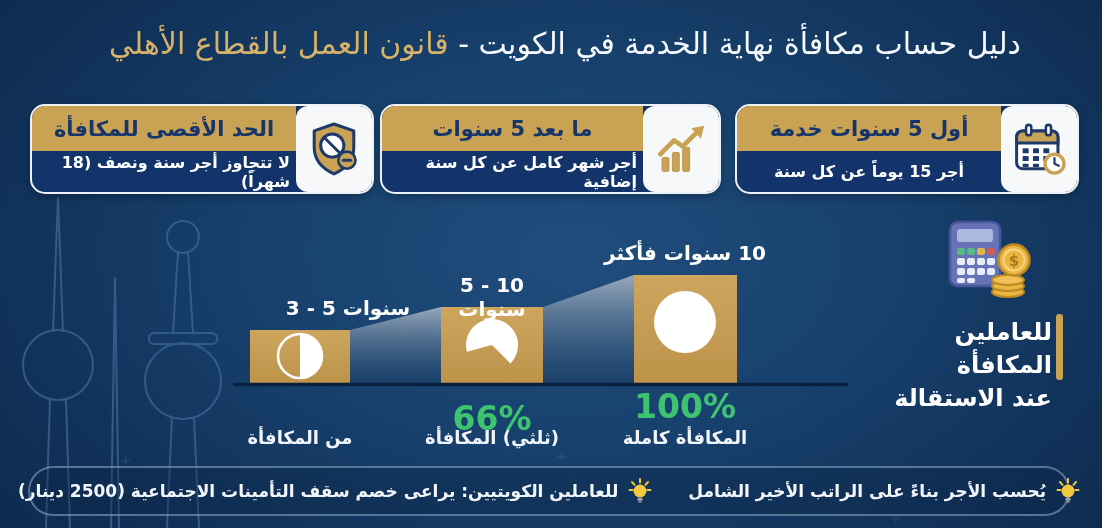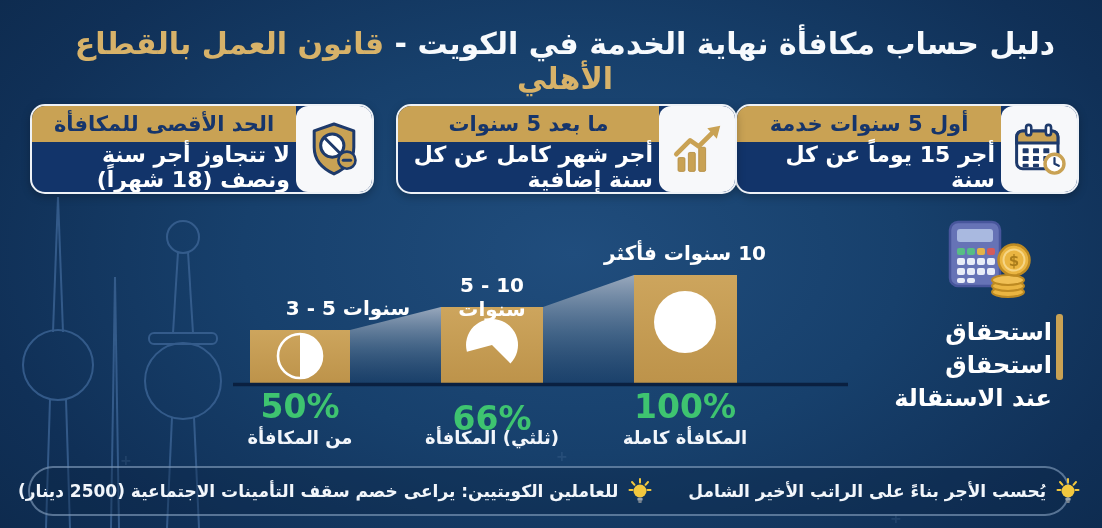--- a/index.html
+++ b/index.html
@@ -4,32 +4,32 @@
 <style>
   html,body{margin:0;padding:0;background:#0c2748;}
   .stage{
     position:relative;width:1102px;height:528px;overflow:hidden;direction:rtl;
     font-family:"DejaVu Sans",sans-serif;
     background:radial-gradient(75% 95% at 52% 48%, #204d7d 0%, #17406c 40%, #103057 72%, #0c2748 100%);
   }
   .towers{position:absolute;left:0;top:185px;opacity:.8;}
   .title{
     position:absolute;top:26px;left:0;right:0;text-align:center;
-    font-size:30px;font-weight:bold;color:#f7fafd;letter-spacing:0;padding-left:28px;
+    font-size:30px;font-weight:normal;color:#f7fafd;letter-spacing:0;padding-left:28px;
   }
   .title .gold{color:#d7b269;}
   .card{
     position:absolute;top:104px;height:86px;display:flex;flex-direction:row;
     border:2.5px solid #eef2f7;border-radius:15px;overflow:hidden;background:#12346a;
     box-shadow:0 3px 8px rgba(0,0,0,.25);
   }
   .icon-box{width:76px;background:#f7f8fa;border-radius:12px;display:flex;align-items:center;justify-content:center;}
   .card-col{flex:1;display:flex;flex-direction:column;min-width:0;}
   .card-head{height:45px;background:#c9a254;color:#16356b;font-weight:bold;font-size:21px;display:flex;align-items:center;justify-content:center;}
-  .card-body{flex:1;display:flex;align-items:center;justify-content:center;color:#ffffff;font-weight:bold;font-size:22px;padding:0 6px;border-radius:15px;}
+  .card-body{flex:1;display:flex;align-items:center;justify-content:center;color:#ffffff;font-weight:bold;font-size:16px;padding:0 6px;border-radius:15px;}
   .chart-svg{position:absolute;left:233px;top:260px;}
   .bar-label{position:absolute;text-align:center;color:#ffffff;font-weight:bold;font-size:20px;}
   .pct{position:absolute;text-align:center;color:#3ec470;font-weight:bold;font-size:33px;}
   .sub{position:absolute;text-align:center;color:#f2f6fb;font-weight:bold;font-size:18px;}
   .resign-text{
     position:absolute;left:856px;top:316px;width:196px;text-align:right;
     color:#ffffff;font-weight:bold;font-size:24px;line-height:1.38;
   }
   .resign-bar{position:absolute;left:1056px;top:314px;width:7px;height:66px;background:#c9a254;border-radius:3px;}
   .calc-icon{position:absolute;left:946px;top:220px;}
@@ -91,21 +91,21 @@
         <circle cx="54" cy="53" r="11" fill="#ffffff" stroke="#c9a254" stroke-width="4"></circle>
         <path d="M54,53 L54,46.5 M54,53 L59,55.5" stroke="#1e3a6b" stroke-width="2.6" stroke-linecap="round"></path>
       </svg>
     </div>
     <div class="card-col">
       <div class="card-head">أول 5 سنوات خدمة</div>
       <div class="card-body">أجر 15 يوماً عن كل سنة</div>
     </div>
   </div>
 
-  <div class="card" style="left:380px;width:337px;margin-left:16px;">
+  <div class="card" style="left:380px;width:337px;">
     <div class="icon-box">
       <svg width="62" height="62" viewBox="0 0 72 72">
         <g fill="#c9a254" stroke="#b38d42" stroke-width="1">
           <rect x="14" y="46" width="8" height="16" rx="1.5"></rect>
           <rect x="26" y="40" width="8" height="22" rx="1.5"></rect>
           <rect x="38" y="34" width="8" height="28" rx="1.5"></rect>
         </g>
         <path d="M12,42 L28,26 L38,33 L54,17" fill="none" stroke="#c9a254" stroke-width="5.5" stroke-linecap="round" stroke-linejoin="round"></path>
         <polygon points="48,12 63,9 59,24" fill="#c9a254"></polygon>
       </svg>
@@ -157,21 +157,20 @@
       <path d="M233.9,91.7 A26,26 0 1 1 277.4,103.4 L259,85 Z" fill="#ffffff"></path>
     </g>
     <circle cx="452" cy="62" r="31" fill="#ffffff"></circle>
     <line x1="0" y1="124.5" x2="615" y2="124.5" stroke="#0a2040" stroke-width="3.5"></line>
   </svg>
 
   <div class="bar-label" dir="ltr" style="left:233px;top:296px;width:134px;margin-left:48px;">3 - 5 سنوات</div>
   <div class="bar-label" dir="ltr" style="left:425px;top:273px;width:134px;">5 - 10 سنوات</div>
   <div class="bar-label" style="left:600px;top:241px;width:170px;">10 سنوات فأكثر</div>
 
-  <div class="pct" style="left:230px;top:387px;width:140px;">50%</div>
   <div class="pct" style="left:422px;top:387px;width:140px;margin-top:12px;">66%</div>
   <div class="pct" style="left:612px;top:387px;width:146px;">100%</div>
 
   <div class="sub" style="left:230px;top:427px;width:140px;">من المكافأة</div>
   <div class="sub" style="left:612px;top:427px;width:146px;">المكافأة كاملة</div>
   <div class="sub" style="left:422px;top:427px;width:140px;">(ثلثي) المكافأة</div>
 
   <svg class="calc-icon" width="88" height="82" viewBox="0 0 88 82">
     <rect x="4" y="2" width="50" height="64" rx="8" fill="#6673b6" stroke="#48569c" stroke-width="2.5"></rect>
     <rect x="11" y="9" width="36" height="13" rx="3" fill="#a9b9e0"></rect>
@@ -198,21 +197,21 @@
       <ellipse cx="62" cy="66" rx="16" ry="5" fill="#eab541" stroke="#bd8a22" stroke-width="2"></ellipse>
       <ellipse cx="62" cy="60" rx="16" ry="5" fill="#f0c055" stroke="#bd8a22" stroke-width="2"></ellipse>
       <circle cx="68" cy="40" r="15.5" fill="#eab541" stroke="#bd8a22" stroke-width="2.5"></circle>
       <circle cx="68" cy="40" r="10.5" fill="none" stroke="#f6d584" stroke-width="2"></circle>
       <text x="68" y="46" text-anchor="middle" font-size="15" font-weight="bold" fill="#a97c1b" font-family="DejaVu Sans, sans-serif">$</text>
     </g>
   </svg>
 
   <div class="resign-bar"></div>
   <div class="resign-text">
-    <div>استحقاق استحقاق</div>
+    <div>للعاملين المكافأة</div>
     <div>عند الاستقالة</div>
   </div>
 
   <div class="footbar">
     <div class="footnote">
       <svg width="24" height="27" viewBox="0 0 24 27">
         <g stroke="#f3c83e" stroke-width="2" stroke-linecap="round">
           <path d="M12,1 V4.5"></path>
             <path d="M4,4 L6.5,6.8"></path>
             <path d="M20,4 L17.5,6.8"></path>

